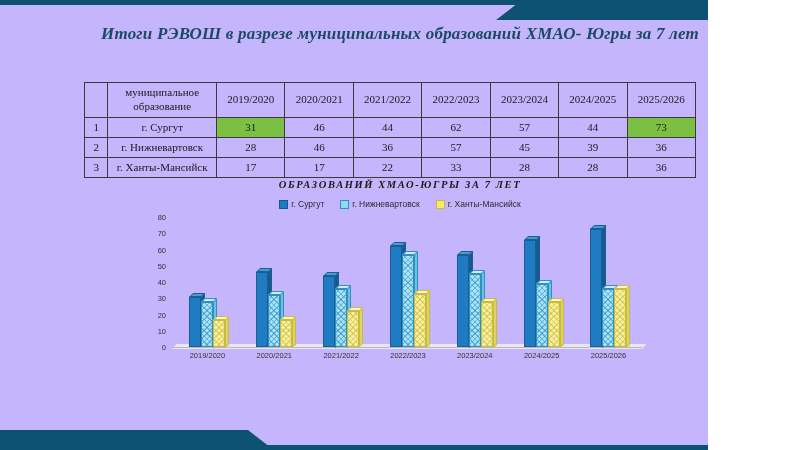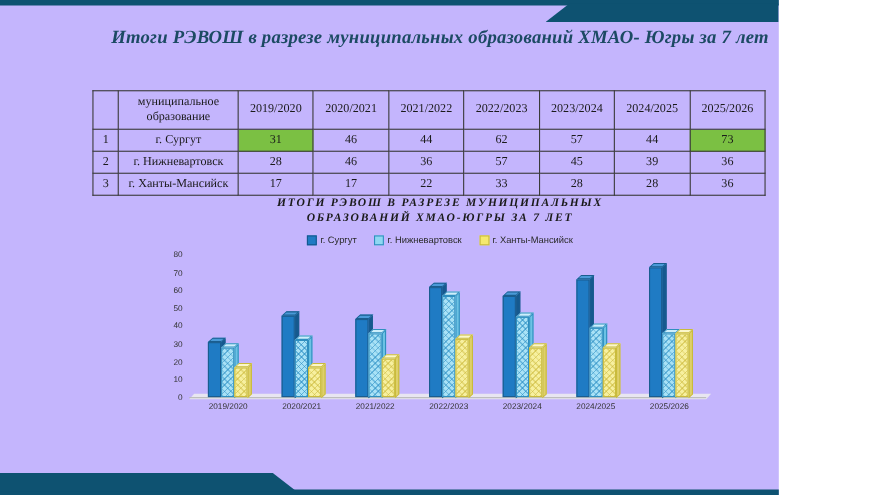--- a/index.html
+++ b/index.html
@@ -320,21 +320,20 @@
           <td class="col-yr">28</td>
           <td class="col-yr">28</td>
           <td class="col-yr">36</td>
         </tr>
       </tbody>
     </table>
   </div>
 
   <div class="chart-block">
     <div class="chart-title">
-      <div>ИТОГИ РЭВОШ В РАЗРЕЗЕ МУНИЦИПАЛЬНЫХ</div>
       <div>ОБРАЗОВАНИЙ ХМАО-ЮГРЫ ЗА 7 ЛЕТ</div>
     </div>
 
     <div class="chart-legend">
       <div class="legend-item">
         <span class="legend-swatch sw-0"></span>
         <span>г. Сургут</span>
       </div>
       <div class="legend-item">
         <span class="legend-swatch sw-1"></span>

